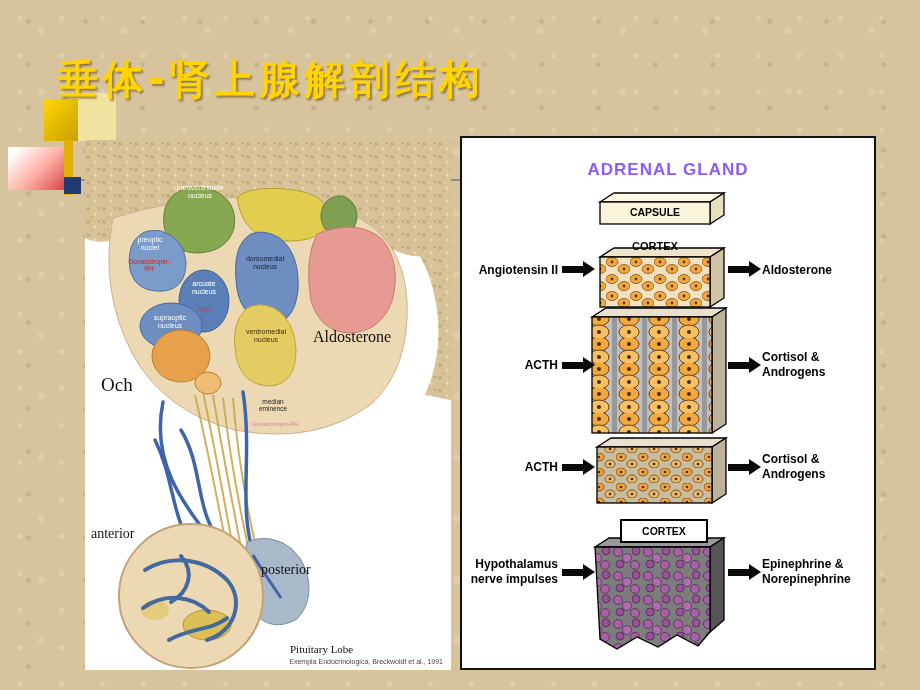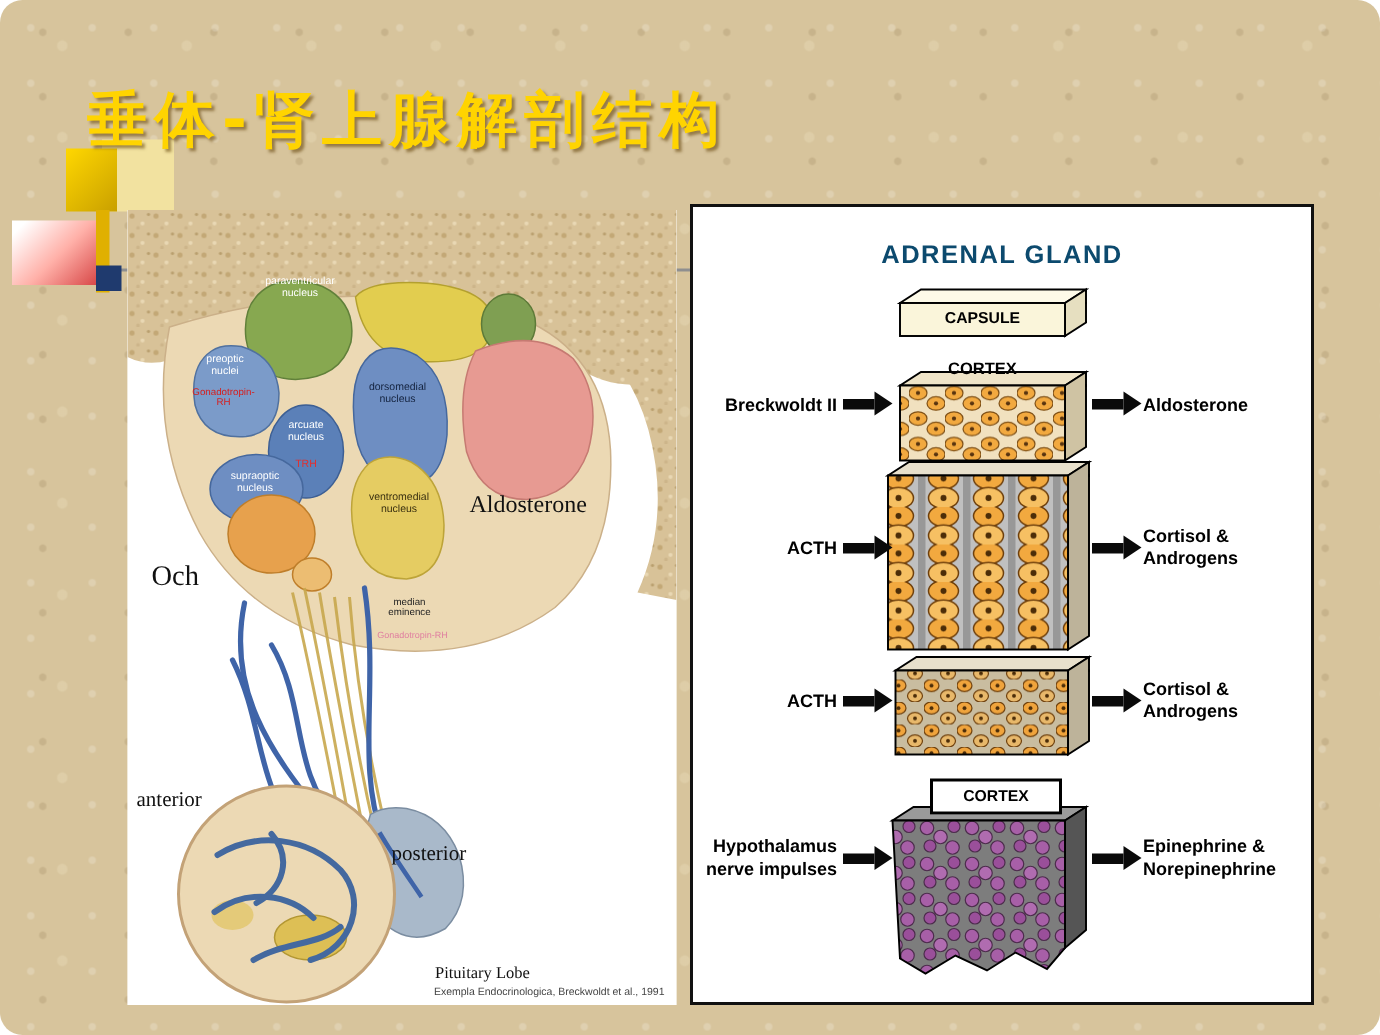--- a/index.html
+++ b/index.html
@@ -5,21 +5,20 @@
   html,body{margin:0;padding:0;}
   body{width:920px;height:690px;font-family:"Liberation Sans",sans-serif;}
   .slide{
     position:relative;width:920px;height:690px;overflow:hidden;
     background-color:#d7c49c;
     background-image:
       radial-gradient(circle, rgba(255,255,255,0.20) 2px, transparent 3px),
       radial-gradient(circle, rgba(118,92,52,0.16) 2px, transparent 3px),
       radial-gradient(circle, rgba(255,248,220,0.18) 3px, transparent 4px);
     background-size:41px 37px, 57px 43px, 83px 61px;
-    border-radius:15px;
   }
   .title{
     position:absolute;left:58px;top:52px;margin:0;
     font-size:40px;font-weight:bold;letter-spacing:5px;
     color:#ffd400;text-shadow:2px 2px 2px rgba(92,60,0,0.55);
     font-family:"DejaVu Sans","Liberation Sans",sans-serif;z-index:3;
   }
   .rule{position:absolute;left:58px;top:179px;width:814px;height:2px;background:#8f8f8f;z-index:1;}
   .deco{position:absolute;z-index:2;}
   .deco.pale{left:68px;top:93px;width:48px;height:48px;background:#f2e2a0;}
@@ -31,21 +30,21 @@
   .panel{position:absolute;background:#fff;z-index:4;}
   .panel.left{left:85px;top:140px;width:366px;height:530px;}
   .panel.right{left:460px;top:136px;width:416px;height:534px;border:2px solid #111;box-sizing:border-box;}
   .panel svg{position:absolute;left:0;top:0;}
 
   .lbl{position:absolute;display:block;line-height:1.15;white-space:pre-line;}
   .tiny{font-size:7px;}
   .serif{font-family:"Liberation Serif",serif;color:#111;}
 
   .figtitle{position:absolute;left:0;top:22px;width:412px;text-align:center;
-    font-size:17px;font-weight:bold;letter-spacing:1px;color:#0c4a6e;}
+    font-size:17px;font-weight:bold;letter-spacing:1px;color:#8b5cf6;}
   .blocklbl{position:absolute;text-align:center;font-weight:bold;color:#000;}
   .medbox{position:absolute;left:158px;top:381px;width:84px;height:20px;background:#fff;
     border:2px solid #000;font-size:10.5px;font-weight:bold;text-align:center;line-height:20px;box-sizing:content-box;}
   .stim{position:absolute;left:4px;width:92px;text-align:right;font-size:12px;font-weight:600;color:#000;white-space:pre-line;line-height:1.25;}
   .horm{position:absolute;left:300px;width:112px;text-align:left;font-size:12px;font-weight:600;color:#000;white-space:pre-line;line-height:1.25;}
   .arrow{position:absolute;width:21px;height:7px;background:#0a0a0a;}
   .arrow::after{content:"";position:absolute;left:21px;top:-5px;width:0;height:0;
     border-left:12px solid #0a0a0a;border-top:8.5px solid transparent;border-bottom:8.5px solid transparent;}
 </style>
 </head>
@@ -208,21 +207,21 @@
         <polygon points="248,409 262,400 262,482 248,494" fill="#555555"></polygon>
         <path d="M133,409 H248 V494 L236,508 L215,497 L196,509 L175,499 L155,511 L138,501 Z" fill="url(#pMed)"></path>
       </g>
     </svg>
 
     <div class="figtitle">ADRENAL GLAND</div>
     <span class="blocklbl" style="left:138px;top:68px;width:110px;font-size:10.5px;">CAPSULE</span>
     <span class="blocklbl" style="left:143px;top:102px;width:100px;font-size:11px;">CORTEX</span>
     <div class="medbox">CORTEX</div>
 
-    <span class="stim" style="top:125px;">Breckwoldt II</span>
+    <span class="stim" style="top:125px;">Angiotensin II</span>
     <span class="arrow" style="left:100px;top:128px;"></span>
     <span class="arrow" style="left:266px;top:128px;"></span>
     <span class="horm" style="top:125px;">Aldosterone</span>
 
     <span class="stim" style="top:220px;">ACTH</span>
     <span class="arrow" style="left:100px;top:224px;"></span>
     <span class="arrow" style="left:266px;top:224px;"></span>
     <span class="horm" style="top:212px;">Cortisol &amp;
 Androgens</span>
 

